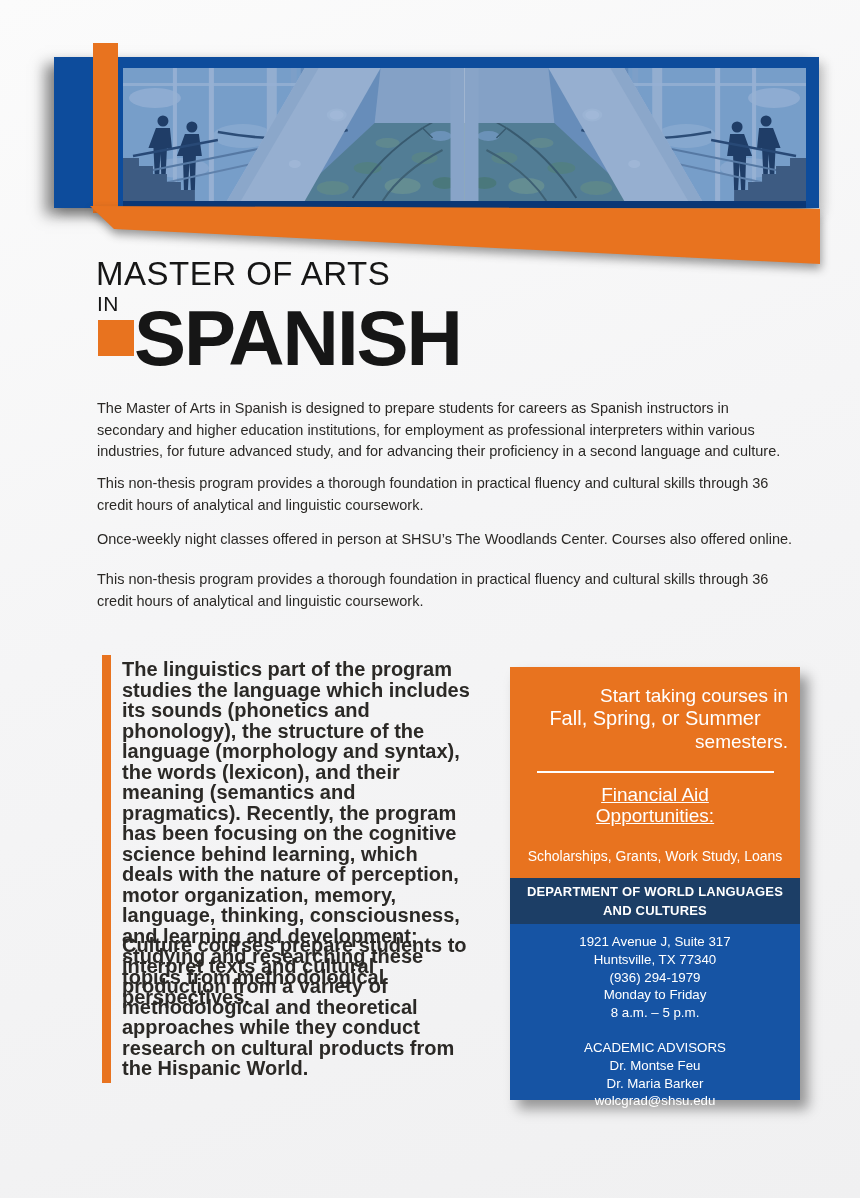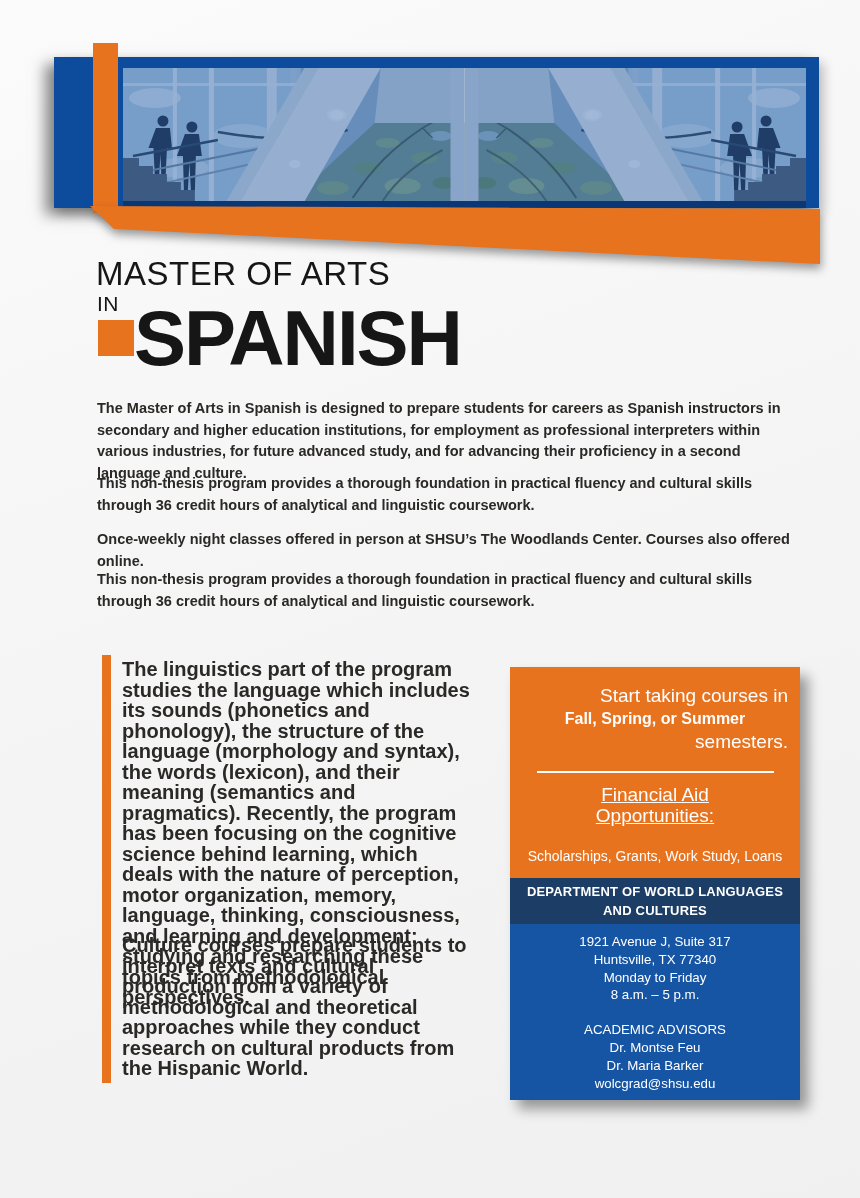--- a/index.html
+++ b/index.html
@@ -35,21 +35,21 @@
 
   
   .title-line1{position:absolute;left:96px;top:257px;font-size:33px;line-height:1;color:var(--c-title);
     letter-spacing:.5px;font-weight:400;}
   .title-in{position:absolute;left:97px;top:293px;font-size:21px;line-height:1;color:var(--c-title);font-weight:400;letter-spacing:.5px;}
   .title-square{position:absolute;left:98px;top:320px;width:36px;height:36px;background:var(--c-orange);}
   .title-main{position:absolute;left:134px;top:278px;font-size:78px;line-height:1;font-weight:700;
     letter-spacing:-2px;color:var(--c-title);margin-top:21px;}
 
   
-  .intro{position:absolute;left:97px;width:700px;font-size:14.5px;line-height:21.5px;color:var(--c-text);font-weight:bold;}
+  .intro{position:absolute;left:97px;width:700px;font-size:14.5px;line-height:21.5px;color:var(--c-text);}
   .intro.p0{top:398px;}
   .intro.p1{top:473px;}
   .intro.p2{top:529px;}
   .intro.p3{top:569px;}
 
   
   .highlight{
     position:absolute;left:102px;width:372px;
     border-left:9px solid var(--c-orange);
     padding:4px 0 4px 11px;
@@ -59,21 +59,21 @@
   .highlight.b1{top:931px;}
 
   
   .cards{position:absolute;left:510px;top:667px;width:290px;
     box-shadow:8px 9px 12px rgba(0,0,0,.38);}
   .enroll-card{
     background:var(--c-orange);color:var(--c-white);height:211px;
     text-align:center;padding:17px 12px 0 12px;
   }
   .enroll-l1,.enroll-l3{font-size:19px;line-height:23px;font-weight:400;text-align:right;}
-  .enroll-l2{font-size:16px;line-height:23px;font-weight:700;}
+  .enroll-l2{font-size:20px;line-height:23px;font-weight:400;}
   .card-divider{width:237px;height:2px;background:var(--c-white);margin:18px auto 11px auto;}
   .aid-h{font-size:19px;line-height:21px;font-weight:400;text-decoration:underline;}
   .aid-options{font-size:14px;line-height:17px;margin-top:22px;font-weight:400;}
 
   .contact-card{background:var(--c-card_blue);color:var(--c-white);height:222px;text-align:center;}
   .contact-band{
     background:var(--c-band_navy);padding:5px 10px 4px 10px;
     font-size:13px;line-height:18.5px;font-weight:600;letter-spacing:.2px;
   }
   .contact-body{padding-top:9px;font-size:13.3px;line-height:17.8px;}
@@ -185,20 +185,21 @@
       <div class="aid-h">Financial Aid</div>
       <div class="aid-h">Opportunities:</div>
       <div class="aid-options">Scholarships, Grants, Work Study, Loans</div>
     </div>
 
     <div class="contact-card">
       <div class="contact-band">DEPARTMENT OF WORLD LANGUAGES AND CULTURES</div>
       <div class="contact-body">
         <span class="contact-line">1921 Avenue J, Suite 317</span>
         <span class="contact-line">Huntsville, TX 77340</span>
+        <span class="contact-line">(936) 294-1979</span>
         <span class="contact-line">Monday to Friday</span>
         <span class="contact-line">8 a.m. – 5 p.m.</span>
         <span class="contact-line advisors-heading">ACADEMIC ADVISORS</span>
         <span class="contact-line">Dr. Montse Feu</span>
         <span class="contact-line">Dr. Maria Barker</span>
         <a class="contact-line contact-email" href="#">wolcgrad@shsu.edu</a>
       </div>
     </div>
 
   </div>

